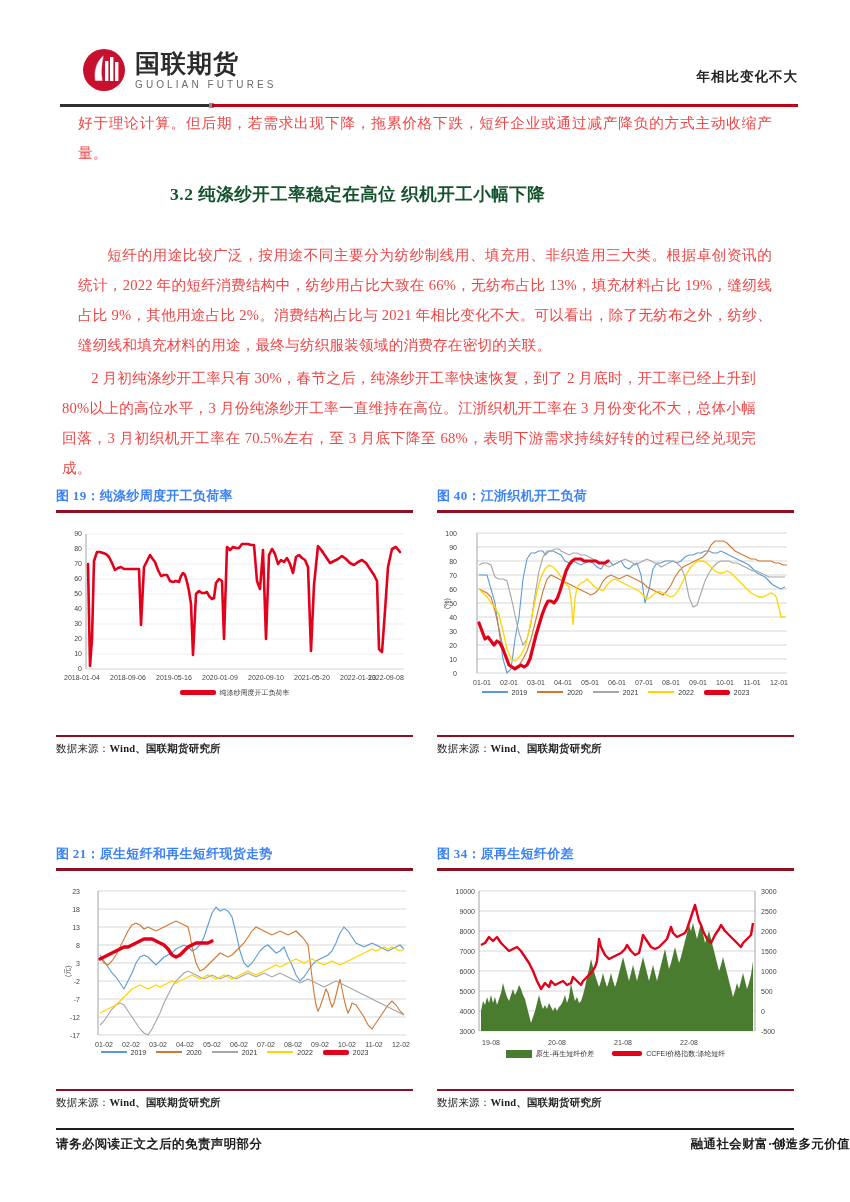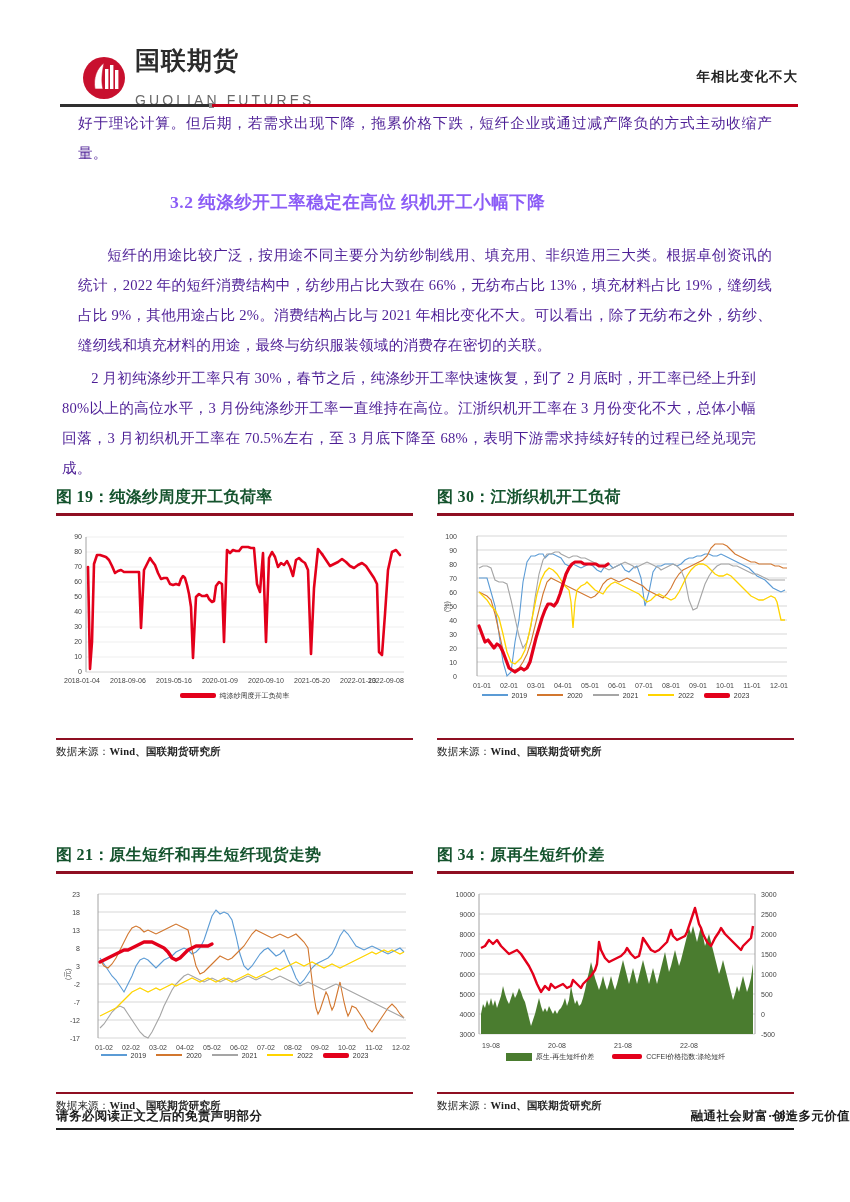--- a/index.html
+++ b/index.html
@@ -12,58 +12,58 @@
     overflow:hidden;
   }
   .page{position:relative;width:850px;height:1202px;}
 
   
   .header{position:absolute;left:4px;top:0;width:850px;height:108px;}
   .logo-wrap{position:absolute;left:78px;top:48px;display:flex;align-items:center;gap:9px;}
   .logo-mark{width:44px;height:44px;position:relative;}
   .logo-text{display:flex;flex-direction:column;line-height:1;}
   .logo-cn{font-family:"Liberation Sans","DejaVu Sans",sans-serif;font-weight:bold;font-size:25px;letter-spacing:1px;color:#2b2b2b;}
-  .logo-en{font-family:"Liberation Sans","DejaVu Sans",sans-serif;font-size:14px;letter-spacing:3.1px;color:#6a6a6a;margin-top:20px;}
+  .logo-en{font-family:"Liberation Sans","DejaVu Sans",sans-serif;font-size:10px;letter-spacing:3.1px;color:#6a6a6a;margin-top:4px;}
   .header-title{position:absolute;right:56px;top:68px;font-size:13.5px;font-weight:bold;color:#232323;letter-spacing:1px;}
   .header-rule{position:absolute;left:56px;top:104px;width:738px;height:3px;}
   .header-rule .seg-dark{position:absolute;left:0;top:0;width:152px;height:3px;background:#303030;}
   .header-rule .seg-red{position:absolute;left:152px;top:0;width:586px;height:3px;background:#c00018;}
   .header-rule .seg-tick{position:absolute;left:149px;top:-1px;width:5px;height:5px;background:#8a8a8a;}
 
   
-  .para{position:absolute;font-size:14.6px;line-height:30px;color:#4c1d95;text-align:justify;
+  .para{position:absolute;font-size:14.6px;line-height:30px;color:#ef4444;text-align:justify;
         letter-spacing:0.2px;font-family:"Liberation Serif","DejaVu Serif",serif;}
   .indent{text-indent:2em;}
 
   
-  .h2{position:absolute;left:170px;top:182px;font-size:17.5px;font-weight:bold;color:#8b5cf6;letter-spacing:0.5px;margin-top:8px;}
+  .h2{position:absolute;left:170px;top:182px;font-size:17.5px;font-weight:bold;color:#14532d;letter-spacing:0.5px;}
 
   
   .fig{position:absolute;}
-  .fig-title{font-size:16px;font-weight:bold;color:#14532d;letter-spacing:0.3px;margin-bottom:5px;}
+  .fig-title{font-size:13px;font-weight:bold;color:#3b82f6;letter-spacing:0.3px;margin-bottom:5px;}
   .fig-rule-top{height:2.5px;background:#8f0f22;width:100%;}
   .fig-rule-bot{height:2.5px;background:#8f0f22;width:100%;}
   .fig-body{position:relative;background:#fff;}
   .fig-src{font-size:10.5px;color:#222;margin-top:5px;letter-spacing:0.2px;}
   .fig-src b{font-family:"Liberation Serif",serif;}
 
   
   .plot{position:relative;background:#ffffff;}
   .axis-label-y{position:absolute;font-size:7px;color:#444;text-align:right;
      font-family:"Liberation Sans","DejaVu Sans",sans-serif;}
   .axis-label-x{position:absolute;font-size:7px;color:#444;
      font-family:"Liberation Sans","DejaVu Sans",sans-serif;white-space:nowrap;}
   .legend{position:absolute;display:flex;align-items:center;justify-content:center;gap:14px;width:100%;}
   .legend-item{display:flex;align-items:center;gap:4px;}
   .legend-swatch{display:inline-block;}
   .legend-txt{font-size:7px;color:#333;font-family:"Liberation Sans","DejaVu Sans",sans-serif;white-space:nowrap;}
 
   
   .footer-rule{position:absolute;left:56px;top:1128px;width:738px;height:1.6px;background:#1f1f1f;}
-  .footer{position:absolute;top:1108px;font-size:12.5px;color:#1e1e1e;font-weight:bold;letter-spacing:0.4px;}
+  .footer{position:absolute;top:1136px;font-size:12.5px;color:#1e1e1e;font-weight:bold;letter-spacing:0.4px;}
   .f-left{left:56px;}
   .f-center{left:0;width:850px;text-align:right;}
   .f-right{right:56px;}
 </style>
 </head>
 <body>
 
 <div class="page">
 
   <div class="header">
@@ -150,21 +150,21 @@
             <span class="legend-txt">纯涤纱周度开工负荷率</span>
           </div>
         </div>
       </div>
     </div>
     <div class="fig-rule-bot"></div>
     <div class="fig-src"><span>数据来源：</span><b>Wind、国联期货研究所</b></div>
   </div>
 
   <div class="fig" style="left:437px;top:487px;width:357px;">
-    <div class="fig-title">图 30：江浙织机开工负荷</div>
+    <div class="fig-title">图 40：江浙织机开工负荷</div>
     <div class="fig-rule-top"></div>
     <div class="fig-body" style="height:222px;">
       <div class="plot" style="position:absolute;left:0;top:6px;width:357px;height:185px;">
         <svg width="357" height="185" viewBox="0 0 357 185">
           <g stroke="#bdbdbd" stroke-width="0.6">
             <line x1="40" y1="14" x2="350" y2="14"></line>
             <line x1="40" y1="28" x2="350" y2="28"></line>
             <line x1="40" y1="42" x2="350" y2="42"></line>
             <line x1="40" y1="56" x2="350" y2="56"></line>
             <line x1="40" y1="70" x2="350" y2="70"></line>

